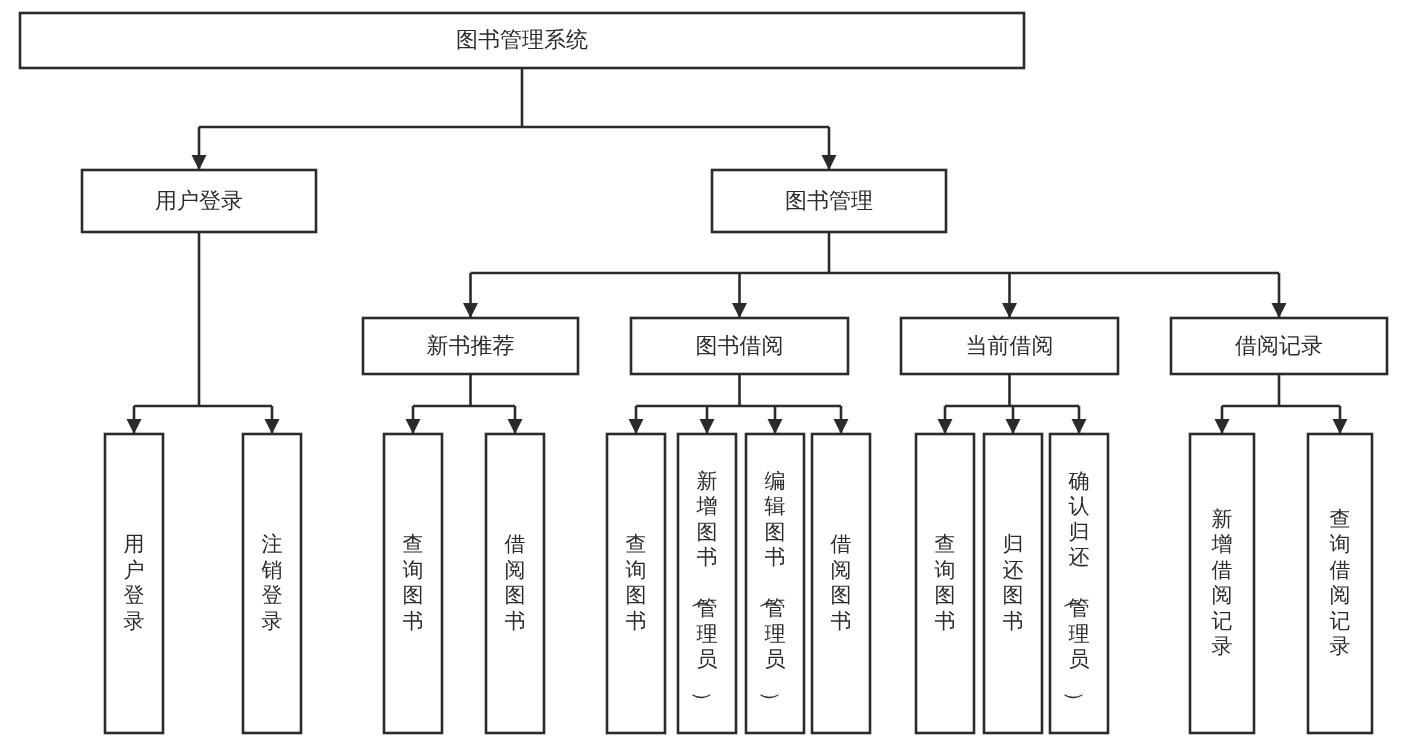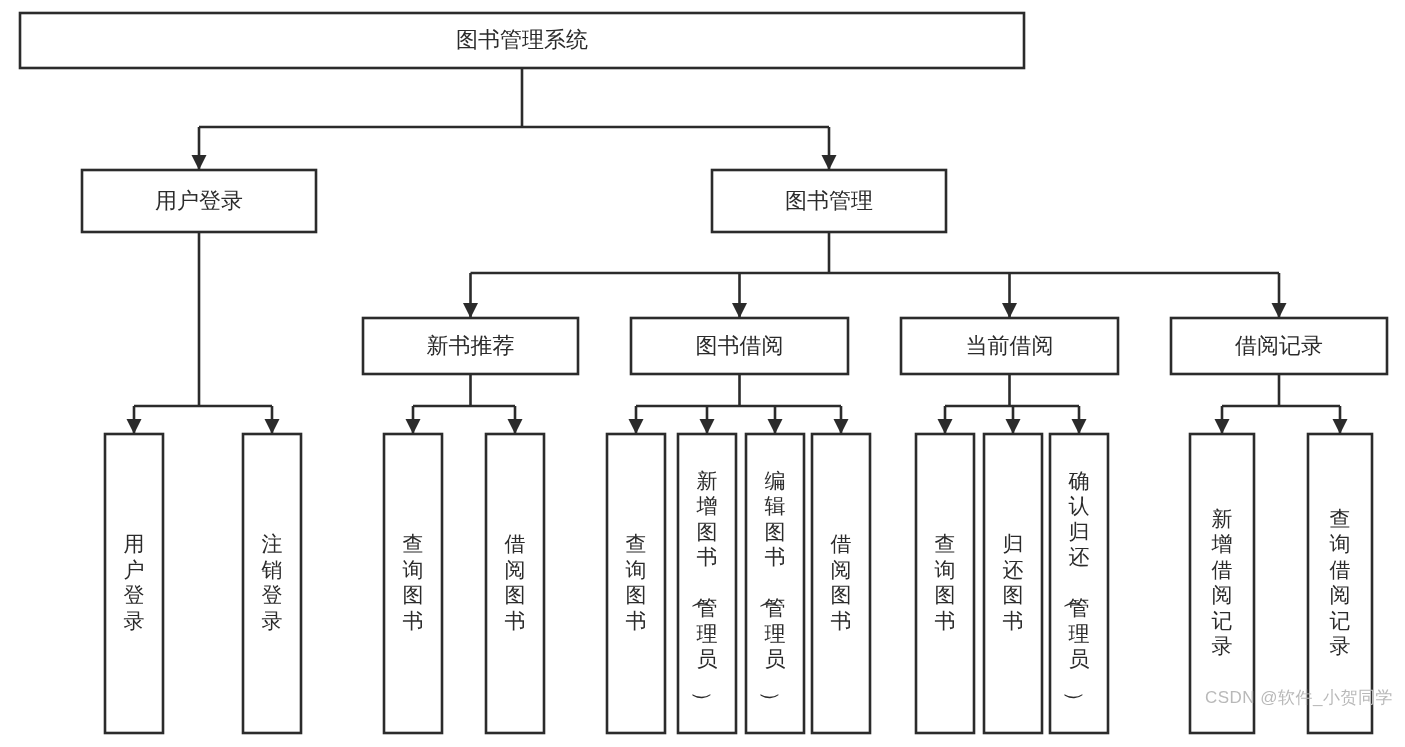--- a/index.html
+++ b/index.html
@@ -169,15 +169,14 @@
           <rect x="1190" y="434" width="64" height="299" class="node-rect"></rect>
           <text x="1222" class="node-label leaf"><tspan x="1222" y="519.75">新</tspan><tspan x="1222" y="545.25">增</tspan><tspan x="1222" y="570.75">借</tspan><tspan x="1222" y="596.25">阅</tspan><tspan x="1222" y="621.75">记</tspan><tspan x="1222" y="647.25">录</tspan></text>
         </g>
         <g>
           <rect x="1308" y="434" width="64" height="299" class="node-rect"></rect>
           <text x="1340" class="node-label leaf"><tspan x="1340" y="519.75">查</tspan><tspan x="1340" y="545.25">询</tspan><tspan x="1340" y="570.75">借</tspan><tspan x="1340" y="596.25">阅</tspan><tspan x="1340" y="621.75">记</tspan><tspan x="1340" y="647.25">录</tspan></text>
         </g>
       </g>
   </svg>
 
-  <div class="watermark">CSDN @软件_小贺同学</div>
 
 </div>
 
 </body></html>

